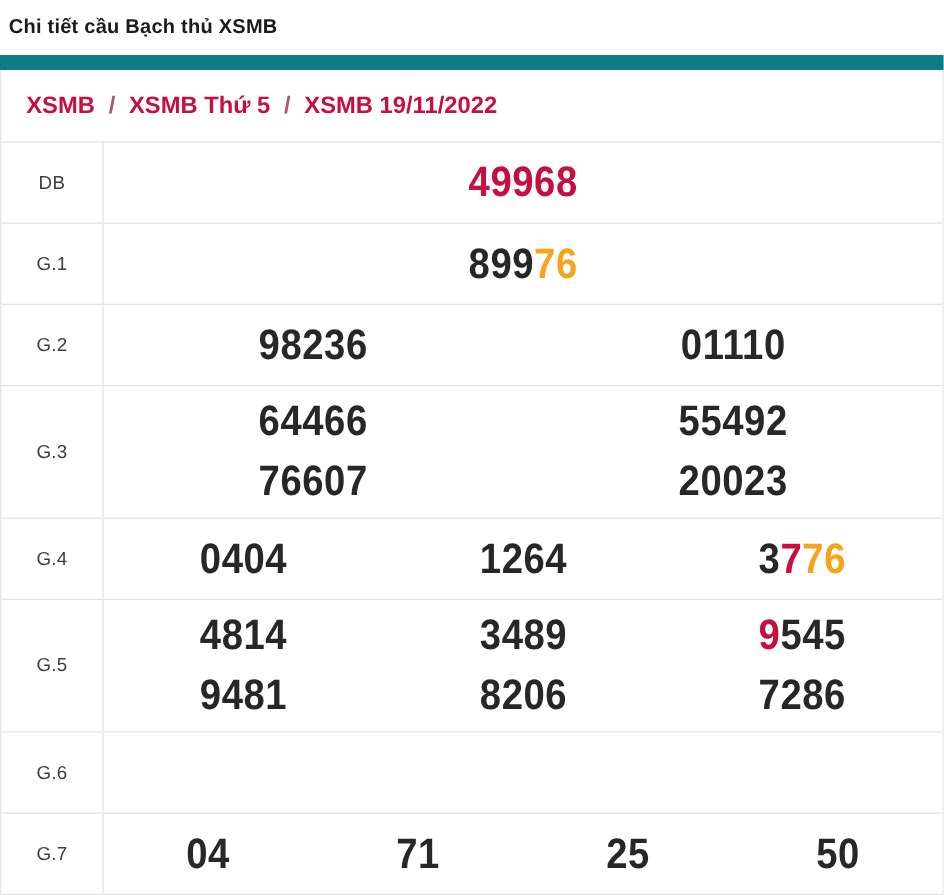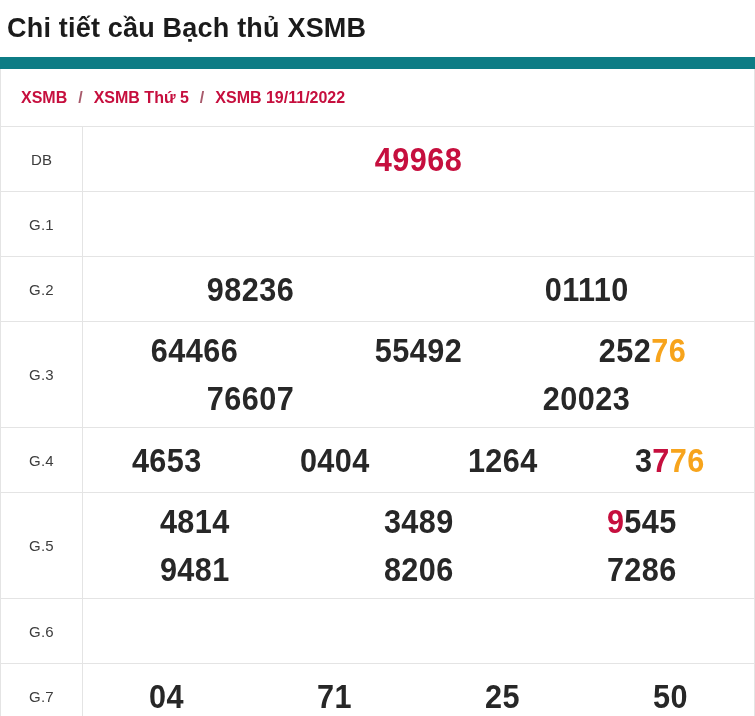--- a/index.html
+++ b/index.html
@@ -7,29 +7,29 @@
     --crimson:#c60f3e;
     --orange:#f7a41c;
     --digit:#272727;
     --border:#e4e4e4;
   }
   *{box-sizing:border-box;margin:0;padding:0;}
   html,body{width:755px;height:716px;overflow:hidden;background:#ffffff;
     font-family:"Liberation Sans",sans-serif;}
   .page{width:755px;height:716px;}
   .page-title{
-    font-size:27px;font-weight:700;color:#1b1b1b;
+    font-size:16px;font-weight:700;color:#1b1b1b;
     padding:13px 8px 0 7px;letter-spacing:0.2px;
   }
   .accent-bar{height:12px;background:var(--accent);margin-top:13px;}
   .panel{border-left:1px solid var(--border);border-right:1px solid var(--border);}
   .breadcrumb{
     display:flex;align-items:center;height:58px;
     padding-left:20px;border-bottom:1px solid var(--border);
-    font-size:16px;font-weight:700;
+    font-size:19px;font-weight:700;
   }
   .crumb{color:var(--crimson);text-decoration:none;cursor:pointer;}
   .crumb-sep{color:#a85a6b;margin:0 11px;font-weight:700;}
   .row{display:flex;border-bottom:1px solid var(--border);min-height:65px;}
   .row.tall{min-height:106px;}
   .row-label{
     width:82px;flex:0 0 82px;display:flex;align-items:center;justify-content:center;
     border-right:1px solid var(--border);
     font-size:15px;color:#3d3d3d;letter-spacing:0.2px;
   }
@@ -65,20 +65,27 @@
           <div class="row-content">
             <div class="line">
               <div class="cell">
                 <span class="num"><span class="seg c-crimson">49968</span></span>
               </div>
             </div>
           </div>
         </div>
         <div class="row">
           <div class="row-label">G.1</div>
+          <div class="row-content">
+            <div class="line">
+              <div class="cell">
+                <span class="num"><span class="seg">899</span><span class="seg c-orange">76</span></span>
+              </div>
+            </div>
+          </div>
         </div>
         <div class="row">
           <div class="row-label">G.2</div>
           <div class="row-content">
             <div class="line">
               <div class="cell">
                 <span class="num"><span class="seg">98236</span></span>
               </div>
               <div class="cell">
                 <span class="num"><span class="seg">01110</span></span>
@@ -89,41 +96,35 @@
         <div class="row tall">
           <div class="row-label">G.3</div>
           <div class="row-content">
             <div class="line">
               <div class="cell">
                 <span class="num"><span class="seg">64466</span></span>
               </div>
               <div class="cell">
                 <span class="num"><span class="seg">55492</span></span>
               </div>
-              <div class="cell">
-                <span class="num"><span class="seg">252</span><span class="seg c-orange">76</span></span>
-              </div>
             </div>
             <div class="line">
               <div class="cell">
                 <span class="num"><span class="seg">76607</span></span>
               </div>
               <div class="cell">
                 <span class="num"><span class="seg">20023</span></span>
               </div>
             </div>
           </div>
         </div>
         <div class="row">
           <div class="row-label">G.4</div>
           <div class="row-content">
             <div class="line">
-              <div class="cell">
-                <span class="num"><span class="seg">4653</span></span>
-              </div>
               <div class="cell">
                 <span class="num"><span class="seg">0404</span></span>
               </div>
               <div class="cell">
                 <span class="num"><span class="seg">1264</span></span>
               </div>
               <div class="cell">
                 <span class="num"><span class="seg">3</span><span class="seg c-crimson">7</span><span class="seg c-orange">76</span></span>
               </div>
             </div>

